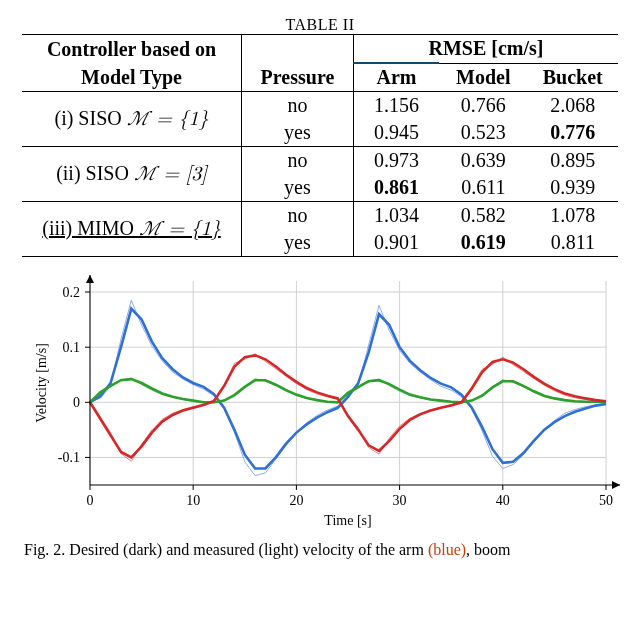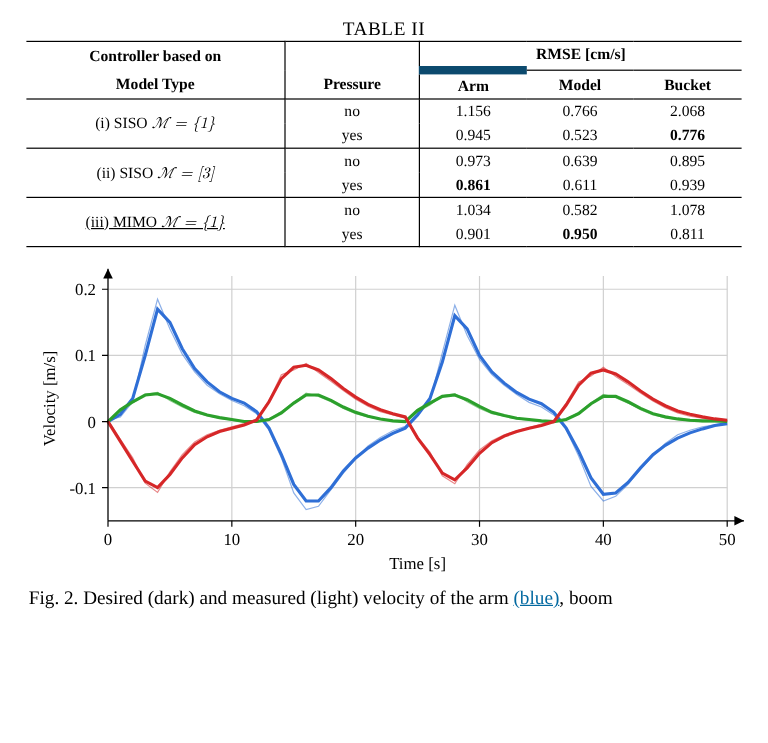--- a/index.html
+++ b/index.html
@@ -25,21 +25,21 @@
     text-align: center;
     font-variant: small-caps;
     font-size: 17px;
     letter-spacing: 0.4px;
     margin-top: 2px;
     margin-bottom: 14px;
   }
   table.data {
     border-collapse: collapse;
     margin: 0 auto 14px auto;
-    font-size: 13px;
+    font-size: 20px;
   }
   table.data th, table.data td {
     padding: 2px 10px;
     text-align: center;
     vertical-align: middle;
   }
   .hline-top th { border-top: 1.6px solid #000; }
   .hline-head th { border-bottom: 1px solid #000; }
   .vline-r { border-right: 1px solid #000; }
   .group-end td { border-bottom: 1px solid #000; }
@@ -61,40 +61,40 @@
   .lbl  { font-family: "Times New Roman", serif; font-size: 14px; fill: #000; }
   .series { fill: none; stroke-width: 2.6; }
   .series.light { stroke-width: 1.0; opacity: 0.55; }
   .arm   { stroke: #2f6fd6; }
   .boom  { stroke: #2ca02c; }
   .bucket{ stroke: #d62728; }
   .fig-caption {
     font-size: 16px;
     margin: 10px 2px 0 2px;
   }
-  .blue-text { color: #0369a1; text-decoration: underline; }
+  .blue-text { color: #c2410c; }
 </style>
 </head>
 <body>
 
 <div class="page">
 
   <div class="tbl-label">TABLE II</div>
 
   <table class="data">
     <thead>
       <tr class="hline-top">
         <th class="col-model vline-r bold hspan">Controller based on</th>
         <th class="col-press vline-r"></th>
         <th colspan="3" class="bold">RMSE [cm/s]</th>
       </tr>
       <tr class="hline-head">
         <th class="col-model vline-r bold hspan">Model Type</th>
         <th class="col-press vline-r bold">Pressure</th>
-        <th class="col-num bold" style="border-top:7px solid #0c4a6e">Arm</th>
+        <th class="col-num bold" style="border-top:2px solid #0c4a6e">Arm</th>
         <th class="col-num bold" style="border-top:1px solid #000">Model</th>
         <th class="col-num bold" style="border-top:1px solid #000">Bucket</th>
       </tr>
     </thead>
     <tbody id="tbody">
         <tr>
           <td rowspan="2" class="vline-r hspan" style="border-bottom: 1px solid rgb(0, 0, 0);">(i) SISO <span class="mathM">ℳ = {1}</span></td>
           <td class="vline-r">no</td>
           <td>1.156</td>
           <td>0.766</td>
@@ -122,21 +122,21 @@
         <tr>
           <td rowspan="2" class="vline-r hspan" style="border-bottom: 1.6px solid rgb(0, 0, 0); text-decoration: underline;">(iii) MIMO <span class="mathM">ℳ = {1}</span></td>
           <td class="vline-r">no</td>
           <td>1.034</td>
           <td>0.582</td>
           <td>1.078</td>
         </tr>
         <tr>
           <td class="vline-r" style="border-bottom: 1.6px solid rgb(0, 0, 0);">yes</td>
           <td style="border-bottom: 1.6px solid rgb(0, 0, 0);">0.901</td>
-          <td class="bold" style="border-bottom: 1.6px solid rgb(0, 0, 0);">0.950</td>
+          <td class="bold" style="border-bottom: 1.6px solid rgb(0, 0, 0);">0.619</td>
           <td style="border-bottom: 1.6px solid rgb(0, 0, 0);">0.811</td>
         </tr>
       </tbody>
   </table>
 
   <div class="chart-wrap">
     <svg class="chart" id="chart" width="596" height="260">
         <line class="grid" x1="62" x2="62" y1="214" y2="10"></line>
         <line class="grid" x1="165.2" x2="165.2" y1="214" y2="10"></line>
         <line class="grid" x1="268.4" x2="268.4" y1="214" y2="10"></line>

